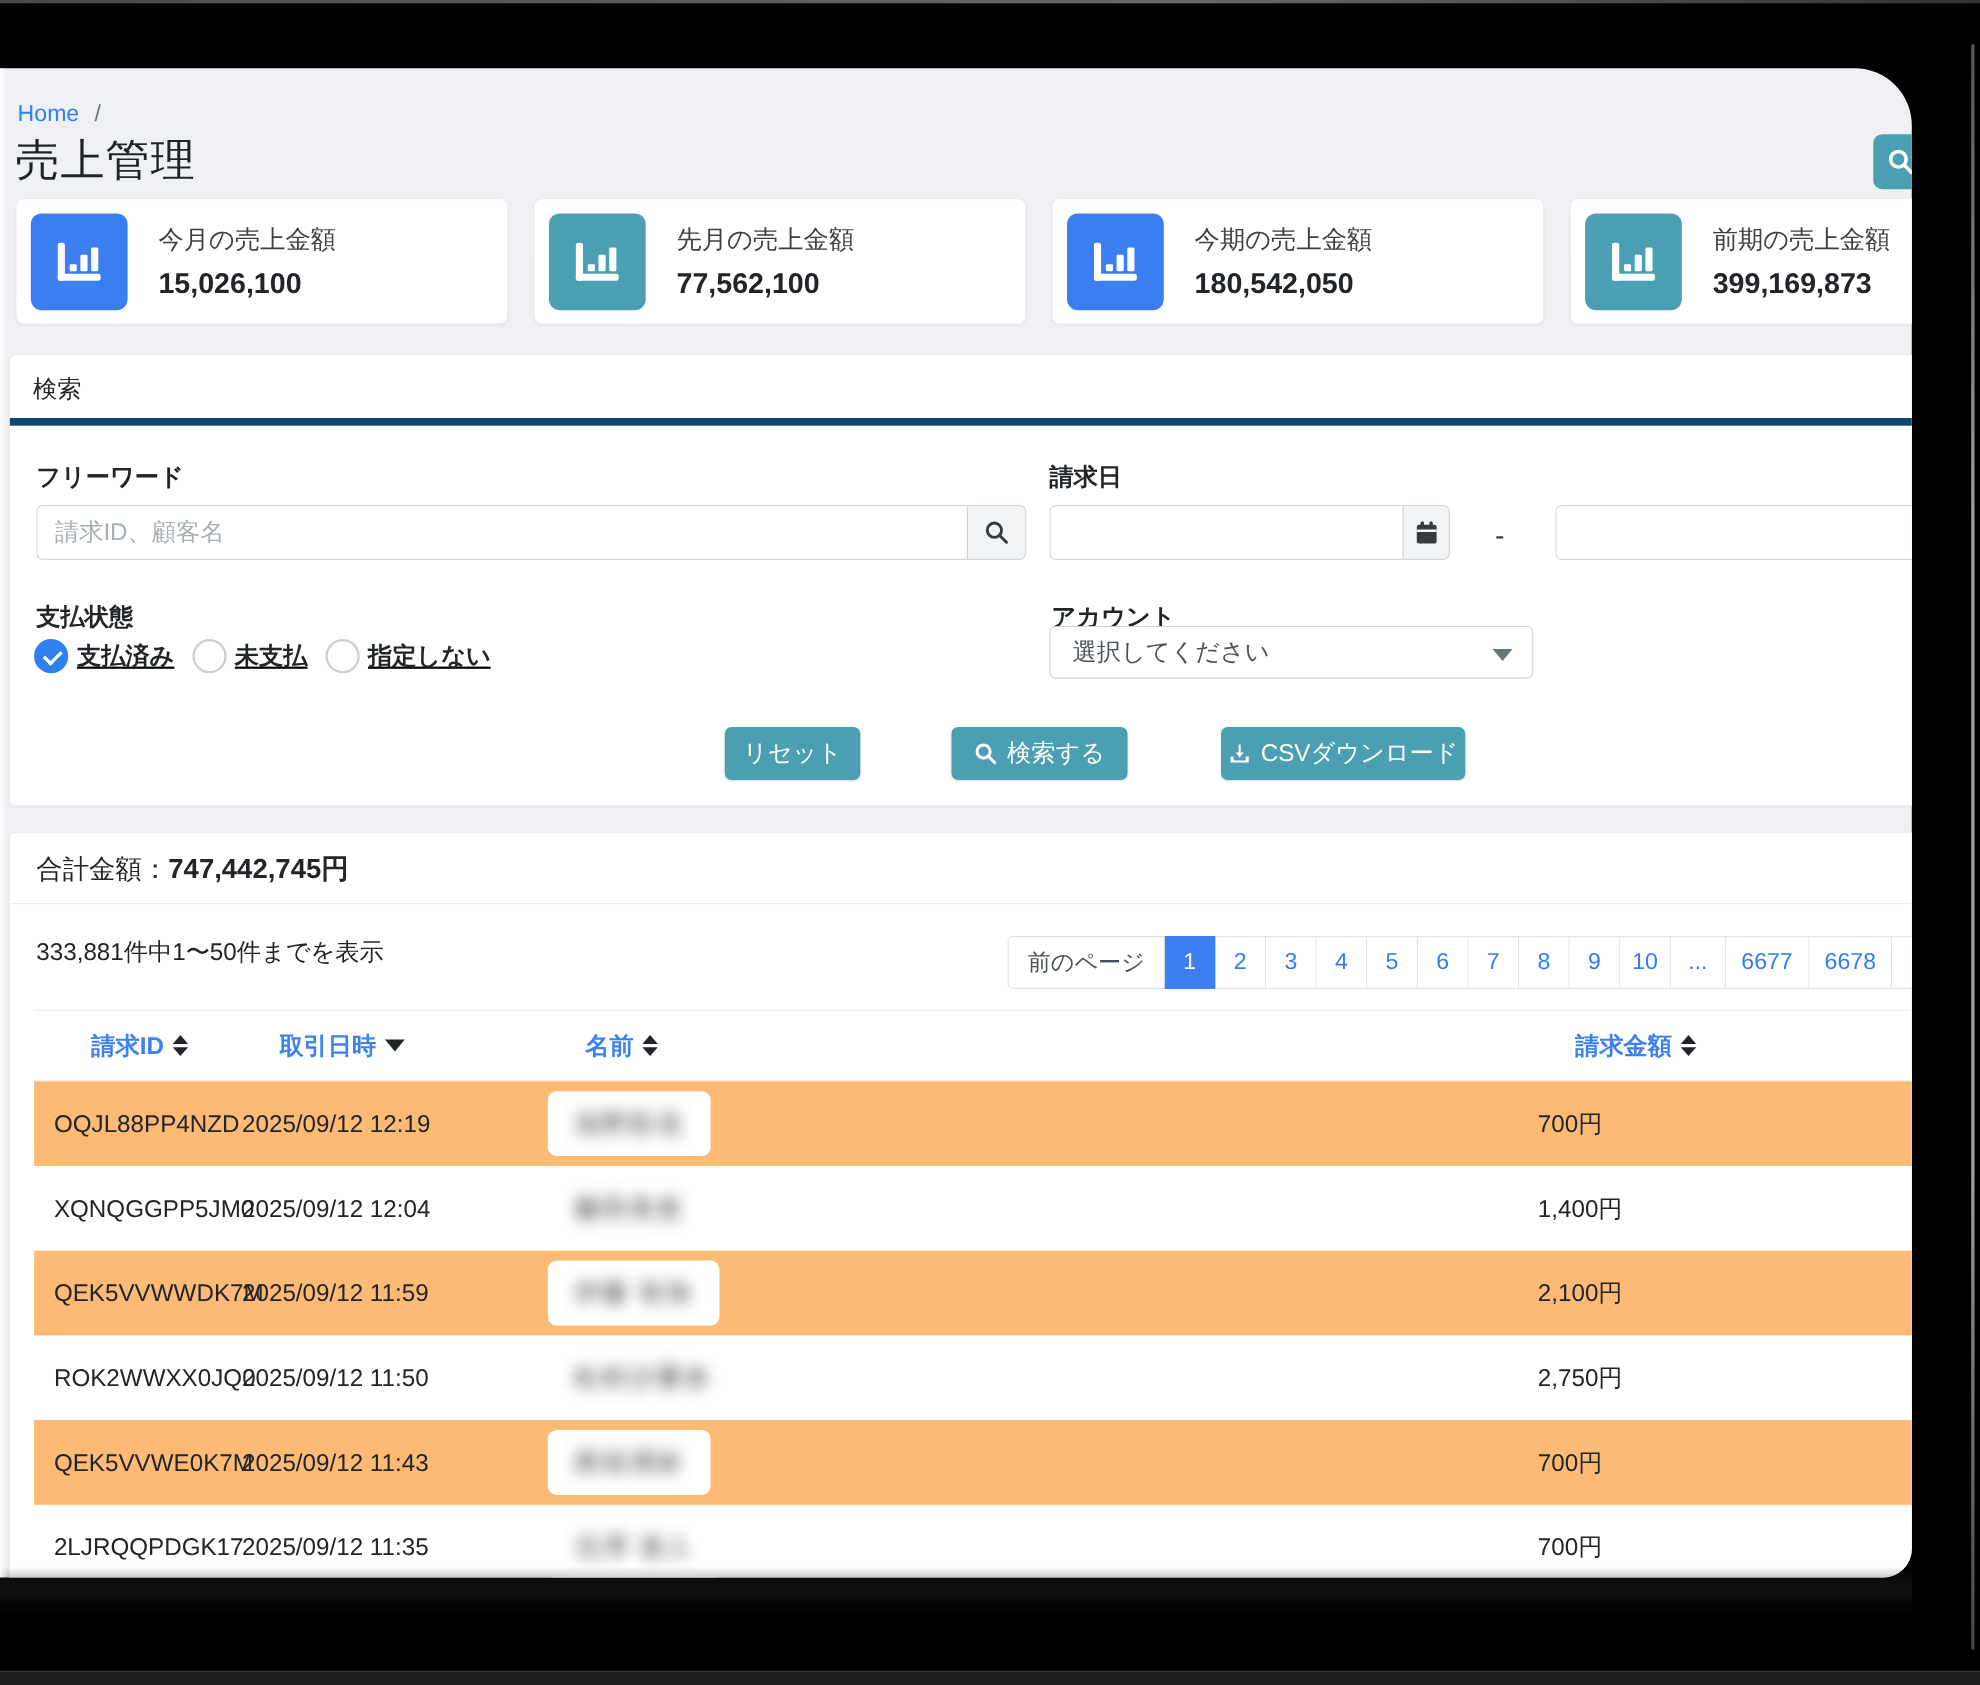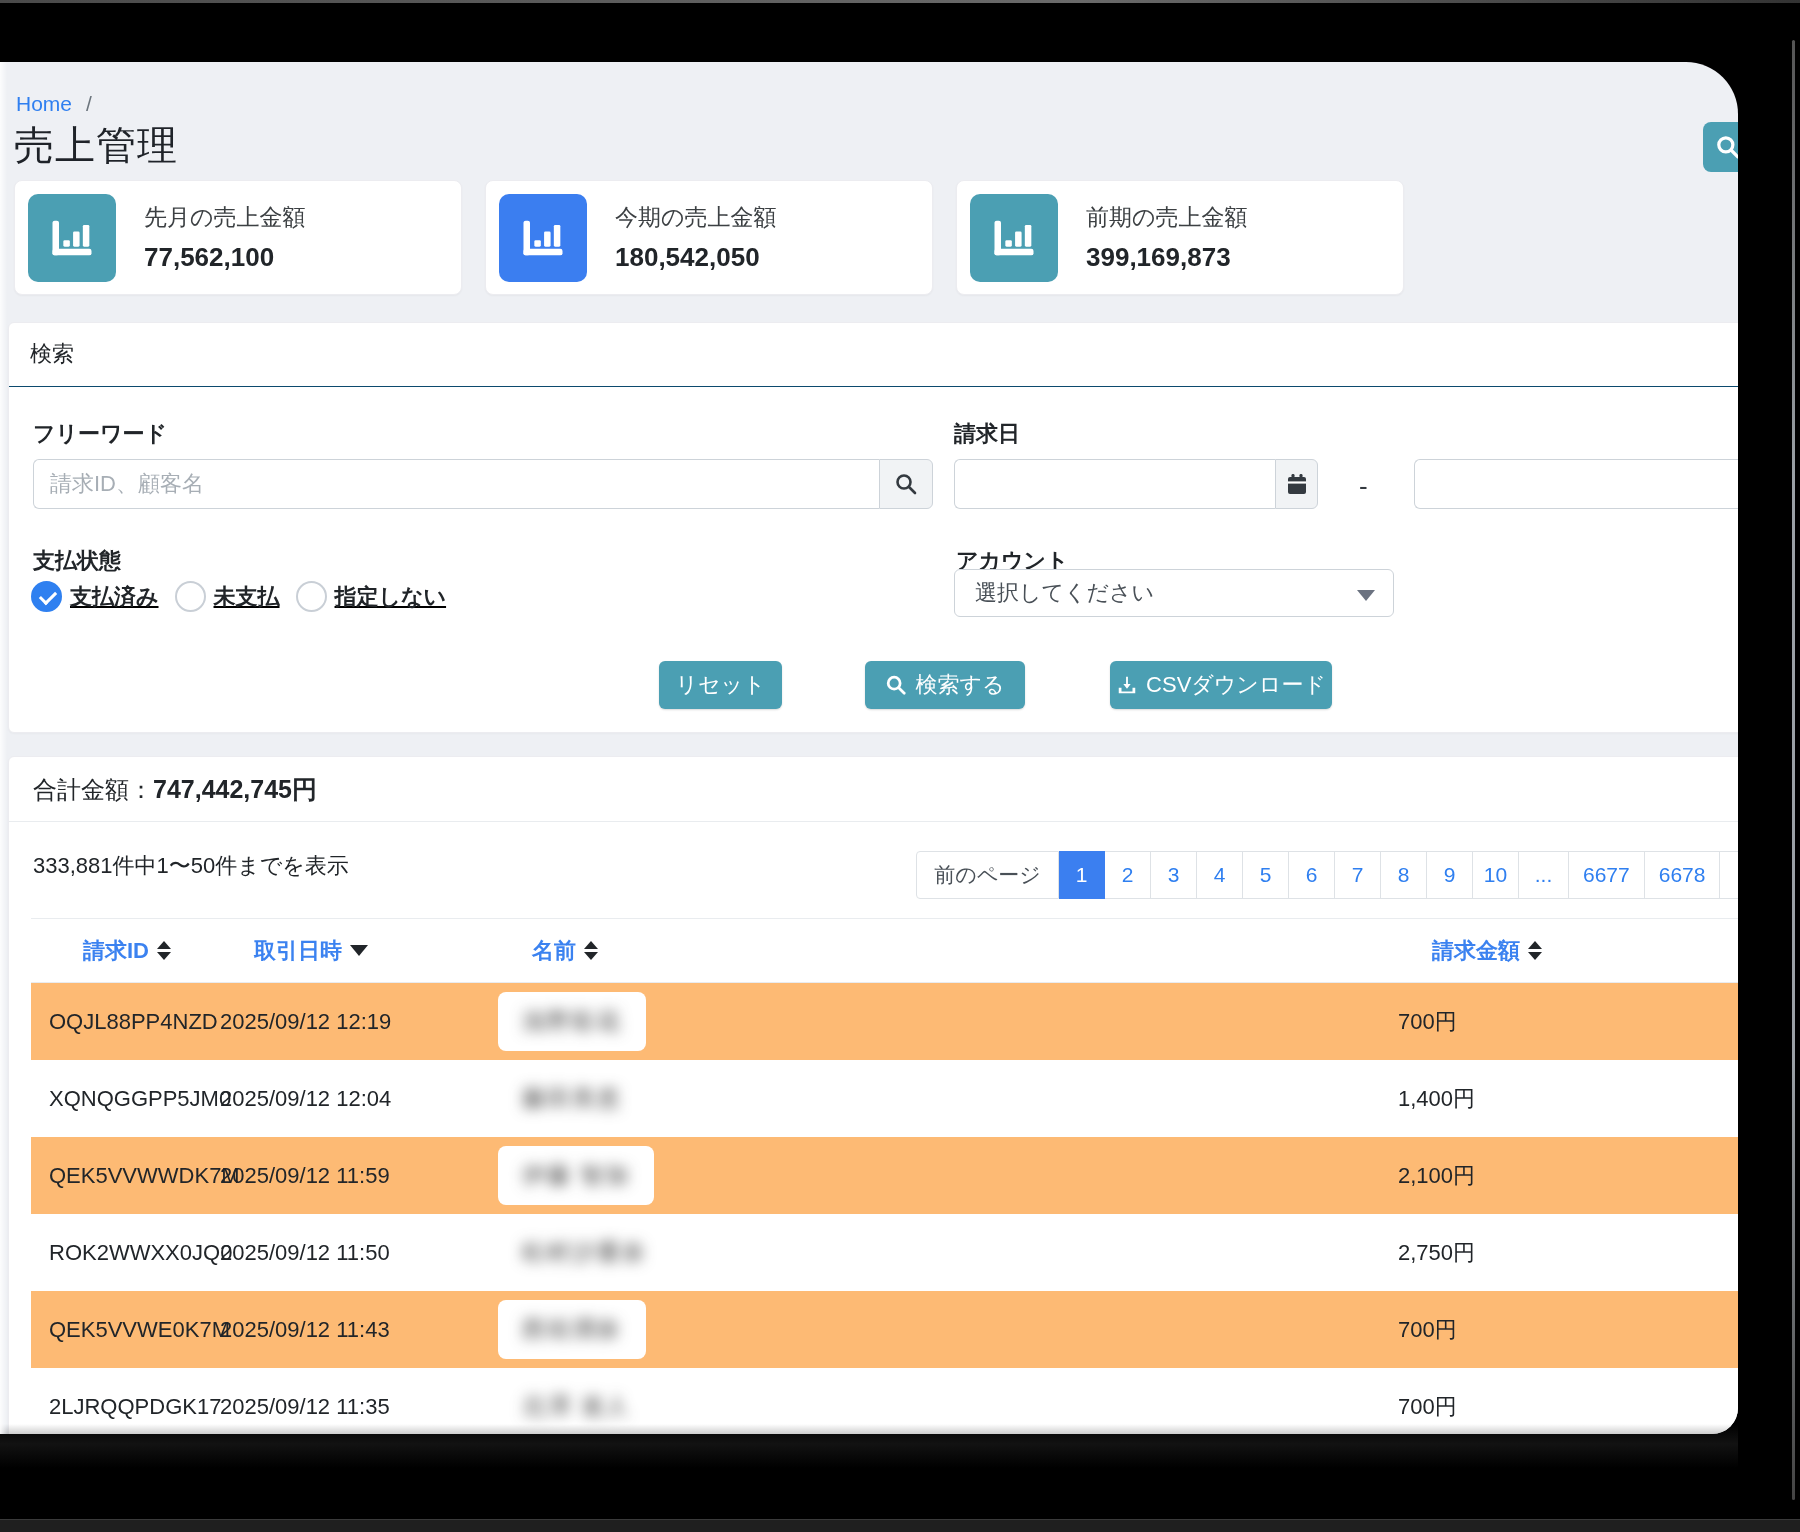--- a/index.html
+++ b/index.html
@@ -28,21 +28,21 @@
   .card-body{margin-left:28px;display:flex;flex-direction:column;gap:9px;}
   .card-label{font-size:23px;color:#3c4043;}
   .card-value{font-size:26px;font-weight:bold;color:#212529;}
 
   
   .fab-search{left:1703px;top:60px;width:50px;height:50px;background:#4b9fb3;border-radius:8px;border:none;display:flex;align-items:center;justify-content:center;}
 
   
   .panel{background:#fff;border:1px solid #ececf0;border-radius:6px;box-shadow:0 1px 2px rgba(0,0,0,.03);}
   .filter-panel{left:8px;top:260px;width:1752px;height:411px;}
-  .panel-header{position:absolute;left:0;top:0;width:100%;height:64px;border-bottom:1px solid #0c4a6e;}
+  .panel-header{position:absolute;left:0;top:0;width:100%;height:64px;border-bottom:7px solid #0c4a6e;}
   .panel-header .ttl{position:absolute;left:21px;top:16px;font-size:22px;color:#212529;}
   .fld-label{font-size:22px;font-weight:bold;color:#212529;}
 
   .input-group{position:absolute;display:flex;height:50px;}
   .input-group input{flex:1;height:50px;border:1px solid #cdd3d9;border-right:none;border-radius:6px 0 0 6px;padding:0 16px;font-size:22px;color:#212529;background:#fff;outline:none;}
   .input-group input::placeholder{color:#a7aeb5;}
   .input-addon{width:54px;height:50px;background:#f1f3f5;border:1px solid #cdd3d9;border-radius:0 6px 6px 0;display:flex;align-items:center;justify-content:center;}
   .date-sep{font-size:26px;color:#343a40;}
 
   .radio-row{display:flex;align-items:center;gap:16px;text-decoration:underline;}
@@ -98,20 +98,35 @@
   <div class="screen">
     <div class="left-strip"></div>
 
     <div class="abs breadcrumb">
       <a href="#">Home</a>
       <span class="sep">/</span>
     </div>
     <div class="abs page-title">売上管理</div>
 
     <div class="abs cards-row" id="cards-row">
+        <div class="card">
+          <div class="card-icon blue">
+            <svg width="52" height="52" viewBox="0 0 24 24" fill="#fff">
+              <rect x="3" y="4" width="3" height="16" rx="1"></rect>
+              <rect x="3" y="17" width="18" height="3" rx="1"></rect>
+              <rect x="8" y="13" width="3" height="3" rx="0.6"></rect>
+              <rect x="12.5" y="9" width="3" height="7" rx="0.6"></rect>
+              <rect x="17" y="6" width="3" height="10" rx="0.6"></rect>
+            </svg>
+          </div>
+          <div class="card-body">
+            <div class="card-label">今月の売上金額</div>
+            <div class="card-value">15,026,100</div>
+          </div>
+        </div>
         <div class="card">
           <div class="card-icon teal">
             <svg width="52" height="52" viewBox="0 0 24 24" fill="#fff">
               <rect x="3" y="4" width="3" height="16" rx="1"></rect>
               <rect x="3" y="17" width="18" height="3" rx="1"></rect>
               <rect x="8" y="13" width="3" height="3" rx="0.6"></rect>
               <rect x="12.5" y="9" width="3" height="7" rx="0.6"></rect>
               <rect x="17" y="6" width="3" height="10" rx="0.6"></rect>
             </svg>
           </div>

